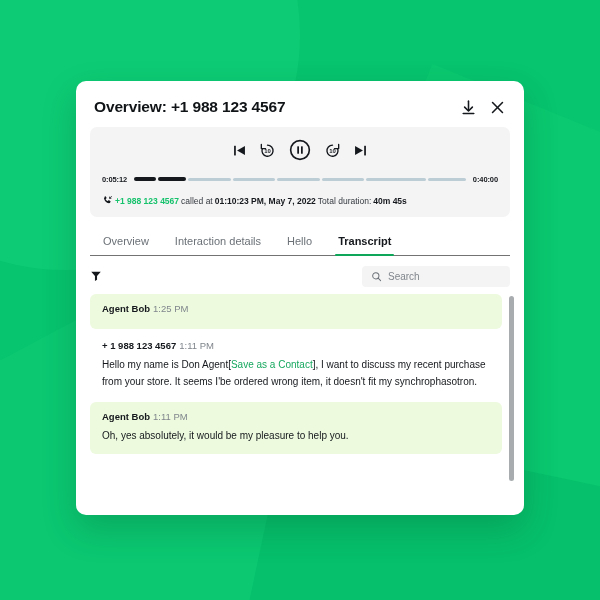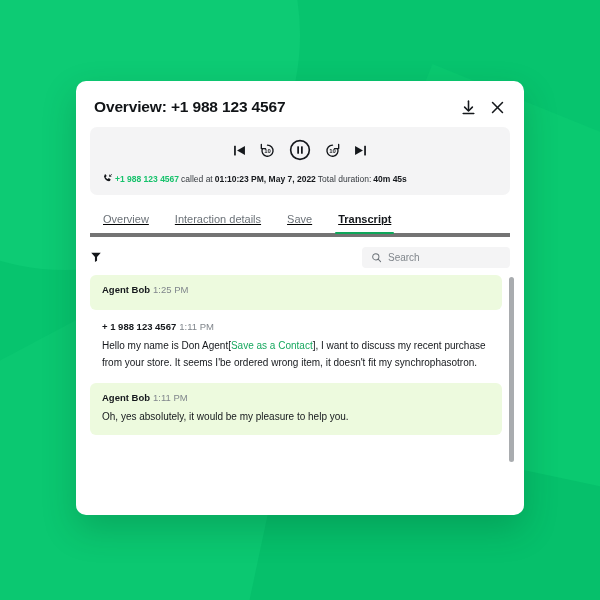--- a/index.html
+++ b/index.html
@@ -178,22 +178,21 @@
     font-weight: bold;
     color: #15181c;
   }
 
   
   .tabs {
     display: flex;
     align-items: flex-end;
     gap: 0;
     margin: 14px 14px 0 14px;
-    border-bottom: 4px solid #737373;
-    text-decoration: underline;
+    border-bottom: 1px solid #737373;
   }
   .tab {
     font-size: 11px;
     color: #6b7177;
     padding: 4px 13px 8px 13px;
     cursor: pointer;
     position: relative;
     white-space: nowrap;
   }
   .tab.active {
@@ -357,38 +356,52 @@
         <path d="M12 4.5a7.8 7.8 0 1 0 7.3 5.1"></path>
         <path d="M20.7 3.4v5.9h-5.9"></path>
         <text x="12" y="15.6" font-size="8.4" font-family="Liberation Sans, sans-serif" font-weight="bold" text-anchor="middle" fill="currentColor" stroke="none">10</text>
       </svg>
       <svg class="ctrl ctrl-sm" viewBox="0 0 24 24" fill="currentColor">
         <path d="M2 3.6v16.8L16.5 12z"></path>
         <rect x="18.8" y="3" width="3.2" height="18" rx="0.6"></rect>
       </svg>
     </div>
 
+    <div class="progress-row">
+      <span class="time-label">0:05:12</span>
+      <div class="track">
+        <div class="seg filled" style="flex:0 0 22px"></div>
+        <div class="seg filled" style="flex:0 0 28px"></div>
+        <div class="seg" style="flex:1 1 0"></div>
+        <div class="seg" style="flex:1 1 0"></div>
+        <div class="seg" style="flex:1 1 0"></div>
+        <div class="seg" style="flex:1 1 0"></div>
+        <div class="seg" style="flex:1.4 1 0"></div>
+        <div class="seg" style="flex:0.9 1 0"></div>
+      </div>
+      <span class="time-label">0:40:00</span>
+    </div>
 
     <div class="call-info">
       <svg class="phone-icon" viewBox="0 0 24 24" fill="currentColor">
         <path d="M6.3 2.6c.6-.3 1.3-.1 1.7.5l1.7 2.6c.4.6.3 1.4-.3 1.9l-1.3 1c-.2.2-.3.5-.2.8.7 1.7 2.1 3.1 3.8 3.9.3.1.6 0 .8-.2l1-1.3c.5-.6 1.3-.7 1.9-.3l2.6 1.7c.6.4.8 1.1.5 1.7l-.9 1.8c-.4.8-1.3 1.2-2.1 1C10.5 18.4 5.6 13.5 4.4 7.5c-.2-.9.2-1.7 1-2.1z"></path>
         <path d="M20.8 2.2 17 6l-.3-2.6-1.5.2.6 4.7 4.7.6.2-1.5L18 7.1l3.8-3.8z"></path>
       </svg>
       <span class="ci-phone">+1 988 123 4567</span>
       <span class="ci-plain">called at</span>
       <span class="ci-strong">01:10:23 PM, May 7, 2022</span>
       <span class="ci-plain">Total duration:</span>
       <span class="ci-strong">40m 45s</span>
     </div>
   </div>
 
   <div class="tabs">
     <div class="tab">Overview</div>
     <div class="tab">Interaction details</div>
-    <div class="tab">Save</div>
+    <div class="tab">Hello</div>
     <div class="tab active">Transcript</div>
   </div>
 
   <div class="filter-row">
     <svg class="filter-icon" viewBox="0 0 24 24" fill="currentColor">
       <path d="M2.5 3.4h19l-7.4 8.6v7.4l-4.2 2.4v-9.8z"></path>
     </svg>
     <div class="search-box">
       <svg class="search-icon" viewBox="0 0 24 24" fill="none" stroke="currentColor" stroke-width="2.2" stroke-linecap="round">
         <circle cx="10.5" cy="10.5" r="6.8"></circle>

